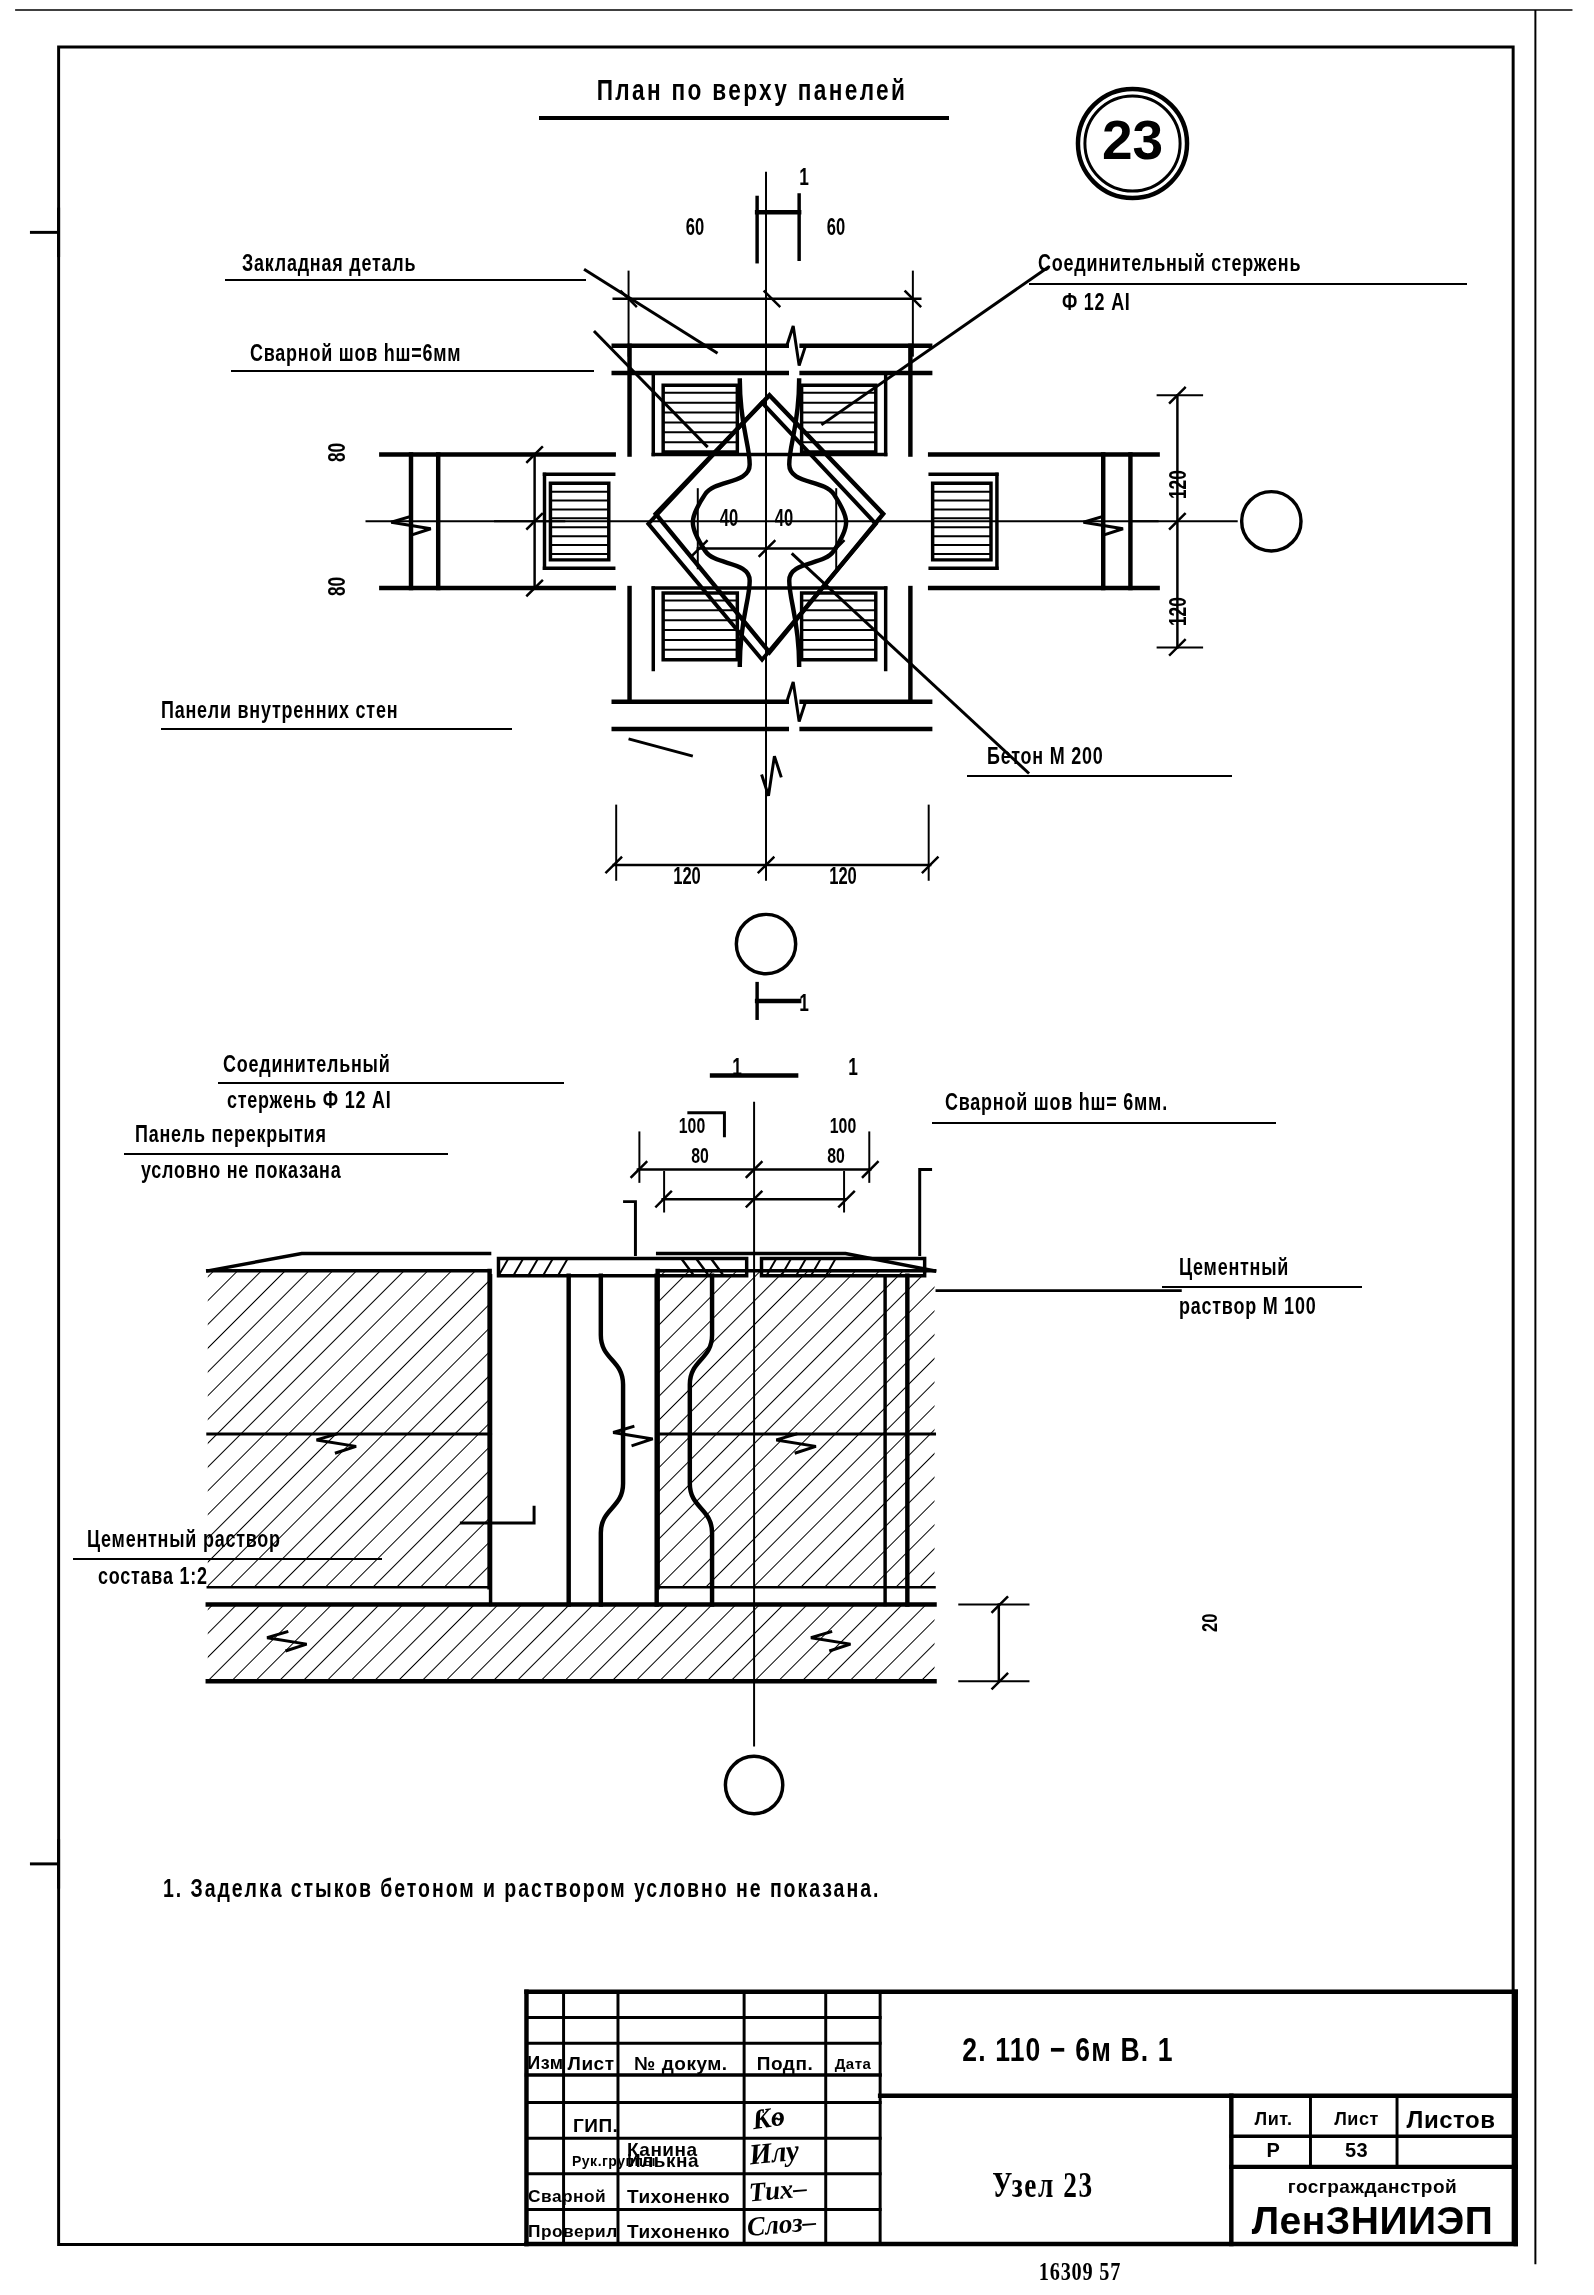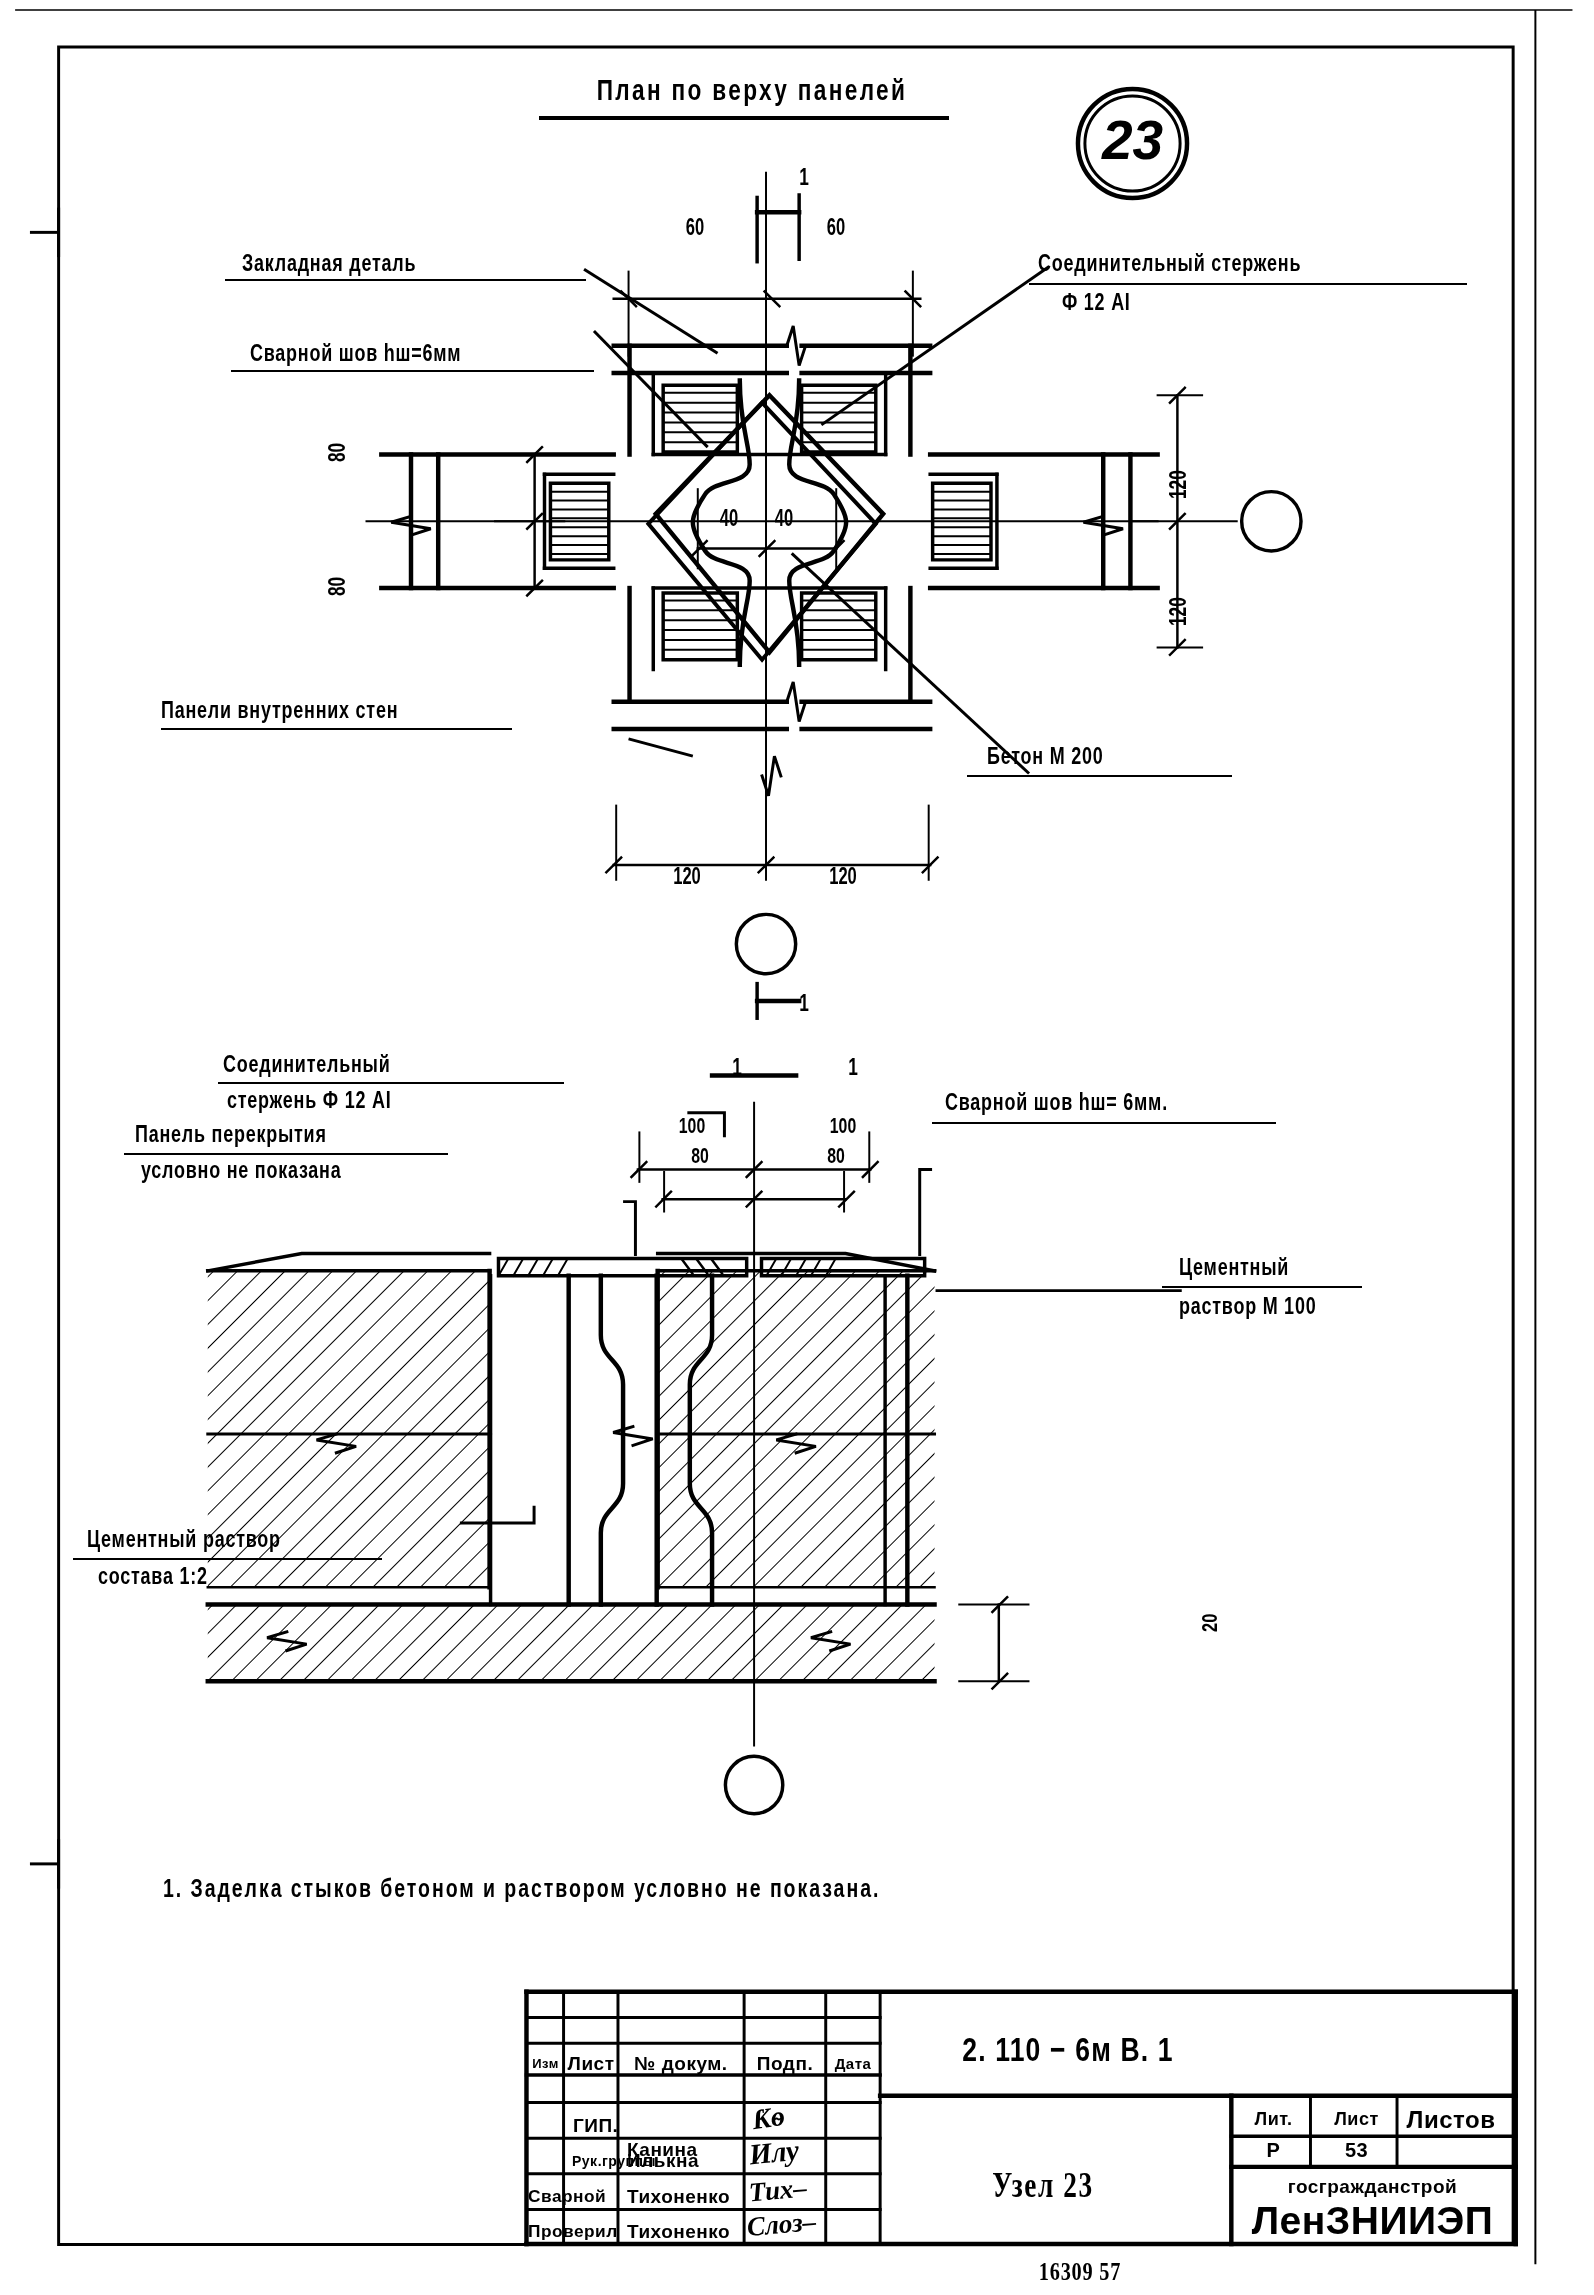--- a/index.html
+++ b/index.html
@@ -1,20 +1,20 @@
 <!DOCTYPE html>
 <html style="font-size:8px"><head>
 <meta charset="utf-8">
 <style>
   html,body{margin:0;padding:0;background:#ffffff;}
   body{width:1595px;height:2295px;position:relative;overflow:hidden;
        font-family:"Liberation Sans", sans-serif;color:#000;}
 
   
-  .abs{position:absolute;font-style:italic;}
+  .abs{position:absolute;}
   .lbl{position:absolute;white-space:nowrap;font-weight:bold;color:#000;
        letter-spacing:1px;font-family:"Liberation Sans",sans-serif;
        transform:scaleX(.78);transform-origin:left center;}
   .lbl.ctr{transform:translateX(-50%) scaleX(.78);transform-origin:center center;}
   .dim{position:absolute;white-space:nowrap;font-weight:bold;
        transform:translateX(-50%) scaleX(.72);transform-origin:center center;
        font-family:"Liberation Sans",sans-serif;}
   .dimv{position:absolute;white-space:nowrap;font-weight:bold;
         font-family:"Liberation Sans",sans-serif;}
   .hl{position:absolute;background:#000;height:2px;}
@@ -384,21 +384,21 @@
     <path d="M720 248 L2005 248" stroke-width="9"></path>
 
     <path d="M1430 248 L1430 548" stroke-width="9"></path>
     <path d="M1430 330 L2005 330" stroke-width="7"></path>
     <path d="M1430 392 L2005 392" stroke-width="9"></path>
     <path d="M1590 248 L1590 392" stroke-width="6"></path>
     <path d="M1765 248 L1765 392" stroke-width="6"></path>
   </g>
 </svg>
 
-<div class="tb-cell c" style="left:527px;top:2048px;width:37px;height:31px;font-size:13px;">Изм</div>
+<div class="tb-cell c" style="left:527px;top:2048px;width:37px;height:31px;font-size:18px;">Изм</div>
 <div class="tb-cell c" style="left:564px;top:2048px;width:54px;height:31px;font-size:19px;">Лист</div>
 <div class="tb-cell c" style="left:618px;top:2048px;width:126px;height:31px;font-size:19px;">№ докум.</div>
 <div class="tb-cell c" style="left:744px;top:2048px;width:82px;height:31px;font-size:19px;">Подп.</div>
 <div class="tb-cell c" style="left:826px;top:2048px;width:54px;height:31px;font-size:15px;">Дата</div>
 
 <div class="tb-cell" style="left:537px;top:2108px;width:87px;height:35px;font-size:19px;margin-left:36px;">ГИП.</div>
 <div class="tb-cell" style="left:627px;top:2108px;width:124px;height:35px;font-size:19px;margin-top:24px;">Канина</div>
 
 <div class="tb-cell" style="left:524px;top:2143px;width:96px;height:35px;font-size:14px;margin-left:48px;">Рук.группы</div>
 <div class="tb-cell" style="left:627px;top:2143px;width:124px;height:35px;font-size:19px;">Илькна</div>

